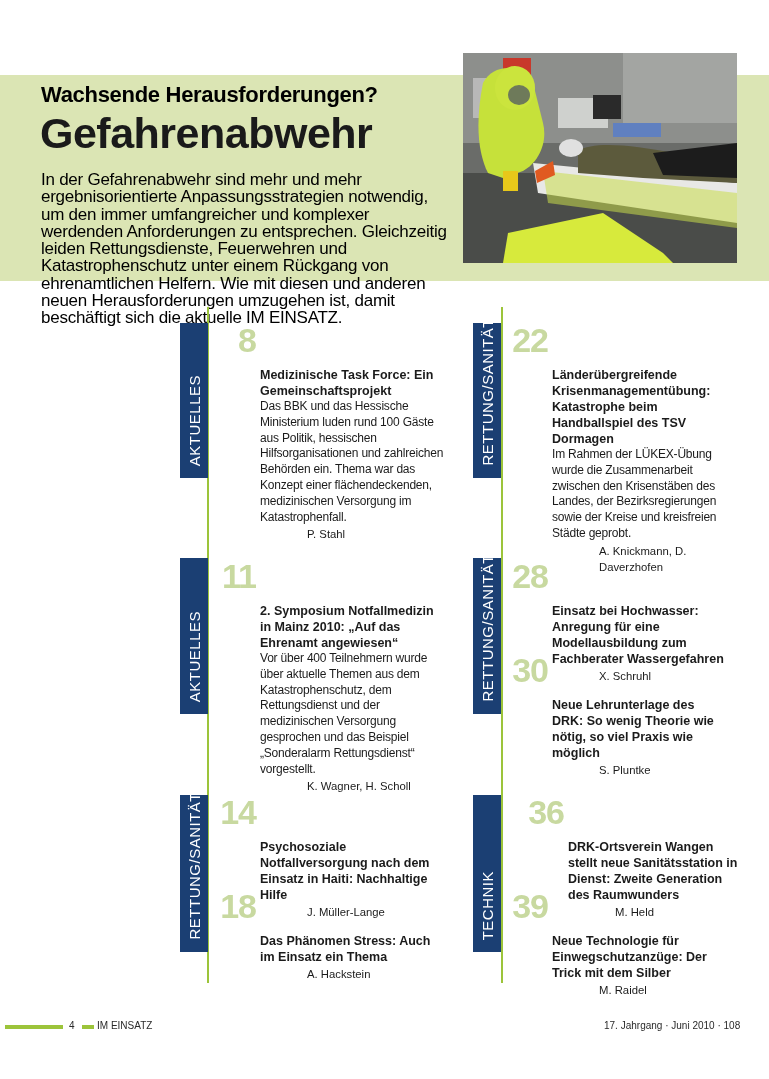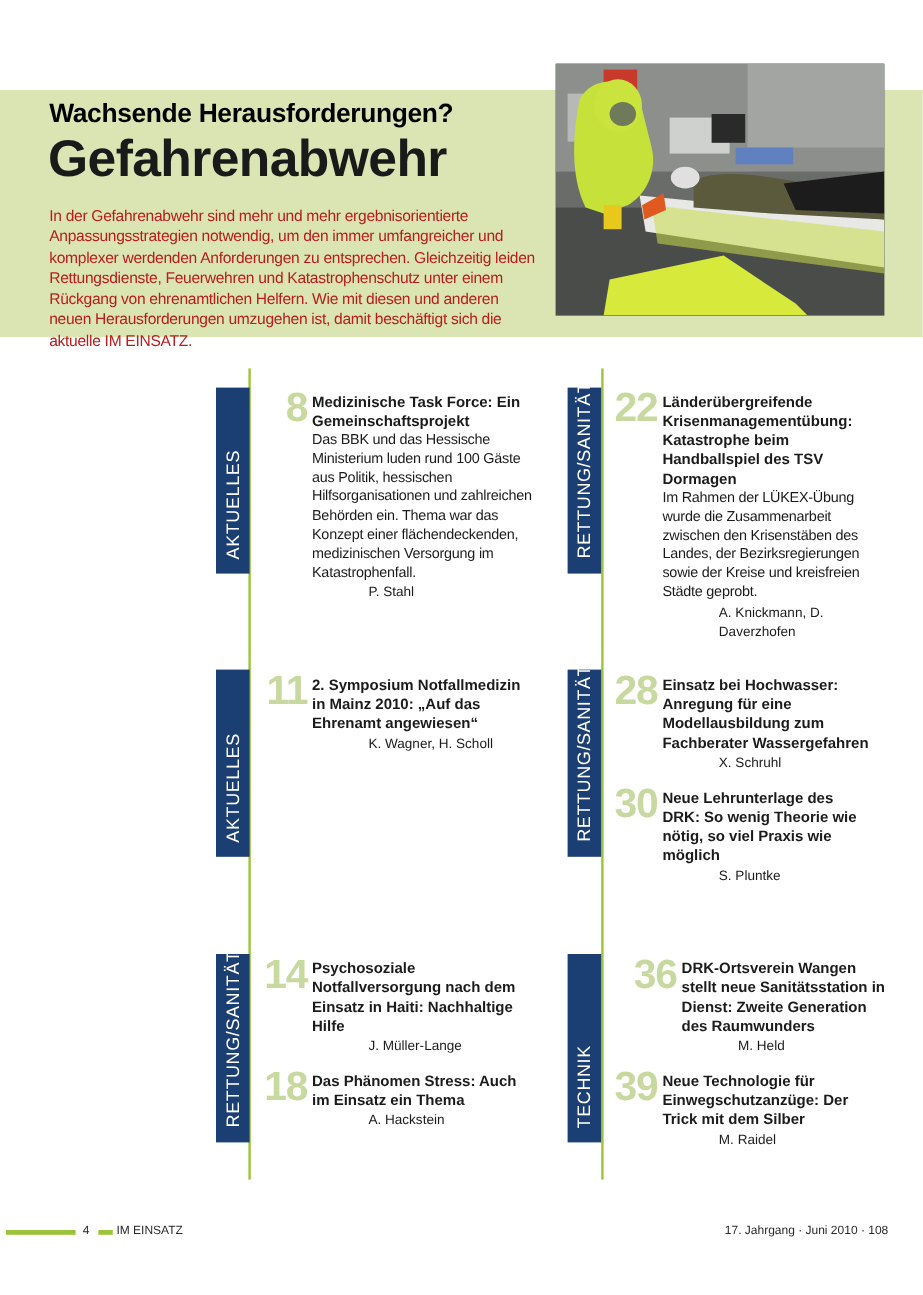--- a/index.html
+++ b/index.html
@@ -17,21 +17,21 @@
     position: absolute; left: 41px; top: 82px;
     font-size: 22px; font-weight: bold; color: #000000; letter-spacing: -0.3px;
   }
   .title {
     position: absolute; left: 40px; top: 108px;
     font-size: 43px; font-weight: bold; color: #1a1a1a; letter-spacing: -0.5px;
     line-height: 50px;
   }
   .intro {
     position: absolute; left: 41px; top: 171px; width: 410px;
-    font-size: 13px; line-height: 17.3px; color: #b91c1c;
+    font-size: 17px; line-height: 17.3px; color: #000000;
     font-family: "Liberation Sans Narrow", "Liberation Sans", sans-serif;
     letter-spacing: -0.25px;
   }
   .photo {
     position: absolute; left: 463px; top: 53px; width: 274px; height: 210px;
     background: #5c5e5b; overflow: hidden;
   }
   .vline {
     position: absolute; width: 2px; background: #9cc43a;
   }
@@ -44,21 +44,21 @@
     color: #ffffff; font-size: 15px; letter-spacing: 0.5px;
     padding-top: 12px; white-space: nowrap;
   }
   .entry { position: absolute; }
   .entry .num {
     position: absolute; right: 100%; margin-right: 4px; top: -4px;
     font-size: 34px; font-weight: bold; color: #c8d9a0; line-height: 34px;
     letter-spacing: -1px;
   }
   .entry .h {
-    font-size: 12.5px; font-weight: bold; line-height: 16px; color: #1b1b1b;
+    font-size: 12.5px; font-weight: bold; line-height: 16px; color: #1b1b1b; margin-top: 40px;
   }
   .entry .b {
     font-size: 12px; line-height: 15.8px; color: #1b1b1b; letter-spacing: -0.2px;
   }
   .entry .a {
     font-size: 11.3px; line-height: 15.8px; color: #1b1b1b; margin-top: 2px; padding-left: 47px;
   }
   .footer-bar { position: absolute; height: 4px; background: #9cc43a; }
   .footer-txt {
     position: absolute; top: 1020px; font-size: 10px; color: #2a2a2a;
@@ -119,20 +119,21 @@
   <div class="b">Im Rahmen der LÜKEX-Übung wurde die Zusammenarbeit zwischen den Krisenstäben des Landes, der Bezirksregierungen sowie der Kreise und kreisfreien Städte geprobt.</div>
   <div class="a">A. Knickmann, D. Daverzhofen</div>
 </div>
 
 <div class="cat-box" style="left:180px; top:558px; height:156px;">
   <span>AKTUELLES</span>
 </div>
 <div class="entry" style="left:260px; top:563px; width:185px;">
   <div class="num">11</div>
   <div class="h">2. Symposium Notfallmedizin in Mainz 2010: „Auf das Ehrenamt angewiesen“</div>
+  <div class="b">Vor über 400 Teilnehmern wurde über aktuelle Themen aus dem Katastrophenschutz, dem Rettungsdienst und der medizinischen Versorgung gesprochen und das Beispiel „Sonderalarm Rettungsdienst“ vorgestellt.</div>
   <div class="a">K. Wagner, H. Scholl</div>
 </div>
 
 <div class="cat-box" style="left:473px; top:558px; height:156px;">
   <span>RETTUNG/SANITÄT</span>
 </div>
 <div class="entry" style="left:552px; top:563px; width:175px;">
   <div class="num">28</div>
   <div class="h">Einsatz bei Hochwasser: Anregung für eine Modellausbildung zum Fachberater Wassergefahren</div>
   <div class="a">X. Schruhl</div>

